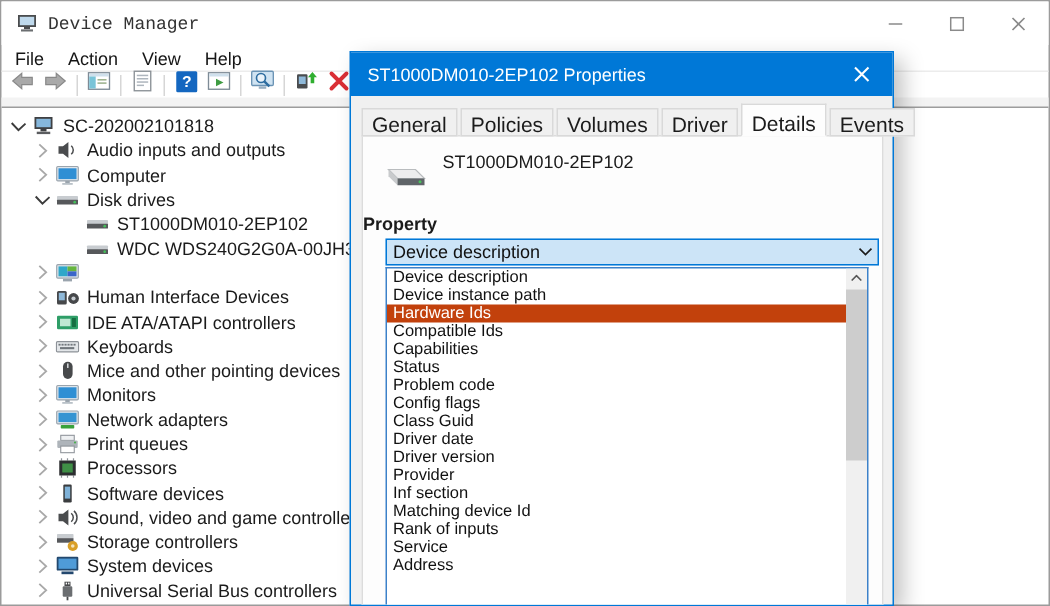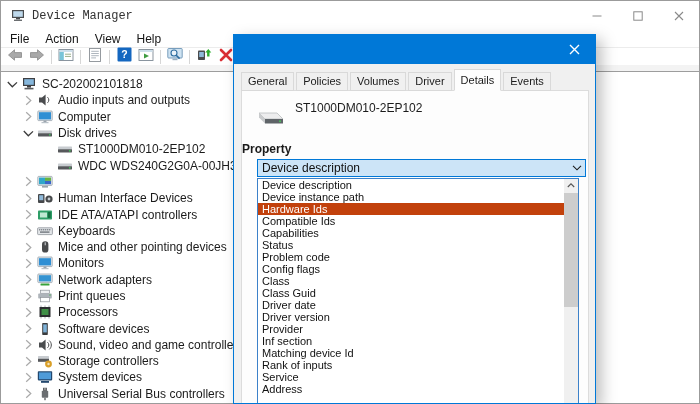--- a/index.html
+++ b/index.html
@@ -31,21 +31,21 @@
   .exp { width:14px; height:12px; display:flex; align-items:center; justify-content:center; flex:0 0 auto; }
   .ticon { width:16px; height:14px; margin:0 5px 0 2px; display:flex; align-items:center; justify-content:center; flex:0 0 auto; }
 
   
   .dialog { position:absolute; left:233px; top:34px; width:363px; height:370px; background:#f0f0f0;
             border:1px solid #0078d7; box-shadow:6px 5px 14px rgba(0,0,0,.25); z-index:10; }
   .dtitle { height:29px; background:#0078d7; display:flex; align-items:center; color:#fff; font-size:12px; padding-left:11px; }
   .dclose { margin-left:auto; width:42px; height:100%; display:flex; align-items:center; justify-content:center; }
 
   .tabs { position:absolute; left:7px; top:34px; height:22px; display:flex; align-items:flex-end; z-index:3; }
-  .tab { font-size:11px; color:#1b1b1b; background:#f0f0f0; border:1px solid #d9d9d9; height:19px; margin-right:2px;
+  .tab { font-size:14px; color:#1b1b1b; background:#f0f0f0; border:1px solid #d9d9d9; height:19px; margin-right:2px;
          padding:2px 6px 0; }
   .tab.active { background:#fdfdfd; height:22px; padding-top:4px; border-bottom:1px solid #fdfdfd;margin-top:20px; }
 
   .tabpage { position:absolute; left:7px; right:6px; top:55px; bottom:0; background:#fdfdfd; border:1px solid #dcdcdc; border-bottom:none; z-index:1; }
   .dev-icon { position:absolute; left:11px; top:14px; }
   .dev-name { position:absolute; left:53px; top:10px; font-size:12px; color:#1b1b1b; }
   .plabel  { position:absolute; left:0; top:51px; font-size:12px; color:#1b1b1b;font-weight:bold; }
 
   .combobox { position:absolute; left:15px; top:68px; width:329px; height:18px; background:#cce4f7;
               border:1px solid #0078d7; display:flex; align-items:center; font-size:12px; color:#111; }
@@ -485,20 +485,21 @@
             <rect x="7.4" y="10.8" width="1.2" height="2.4" fill="#47494b"></rect>
           </svg>
         </span>
         <span>Universal Serial Bus controllers</span>
       </div>
     </div>
 </div>
 
 <div class="dialog">
   <div class="dtitle">
+    <span>ST1000DM010-2EP102 Properties</span>
     <span class="dclose">
       <svg width="11" height="11" viewBox="0 0 11 11">
           <path d="M1 1 L10 10 M10 1 L1 10" stroke="#fff" stroke-width="1.4"></path>
         </svg>
     </span>
   </div>
 
   <div class="tabs">
       <div class="tab">General</div>
       <div class="tab">Policies</div>
@@ -532,21 +533,20 @@
     <div class="popup">
       <div class="popup-items">
           <div class="litem">Device description</div>
           <div class="litem">Device instance path</div>
           <div class="litem selected">Hardware Ids</div>
           <div class="litem">Compatible Ids</div>
           <div class="litem">Capabilities</div>
           <div class="litem">Status</div>
           <div class="litem">Problem code</div>
           <div class="litem">Config flags</div>
-          <div class="litem">Class</div>
           <div class="litem">Class Guid</div>
           <div class="litem">Driver date</div>
           <div class="litem">Driver version</div>
           <div class="litem">Provider</div>
           <div class="litem">Inf section</div>
           <div class="litem">Matching device Id</div>
           <div class="litem">Rank of inputs</div>
           <div class="litem">Service</div>
           <div class="litem">Address</div>
         </div>

